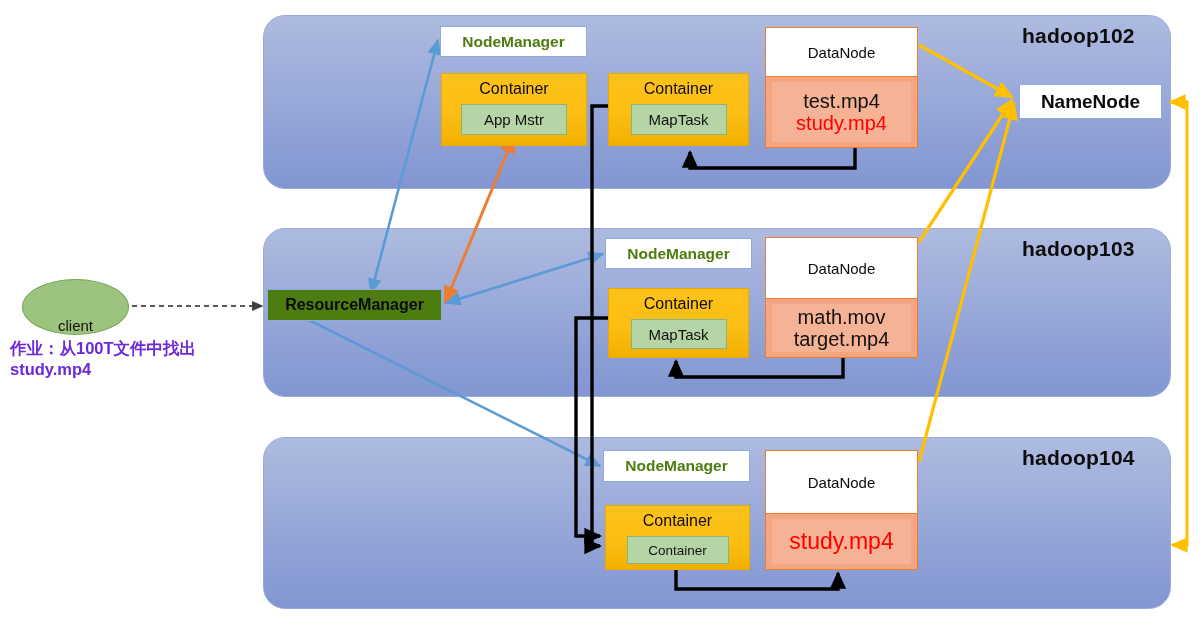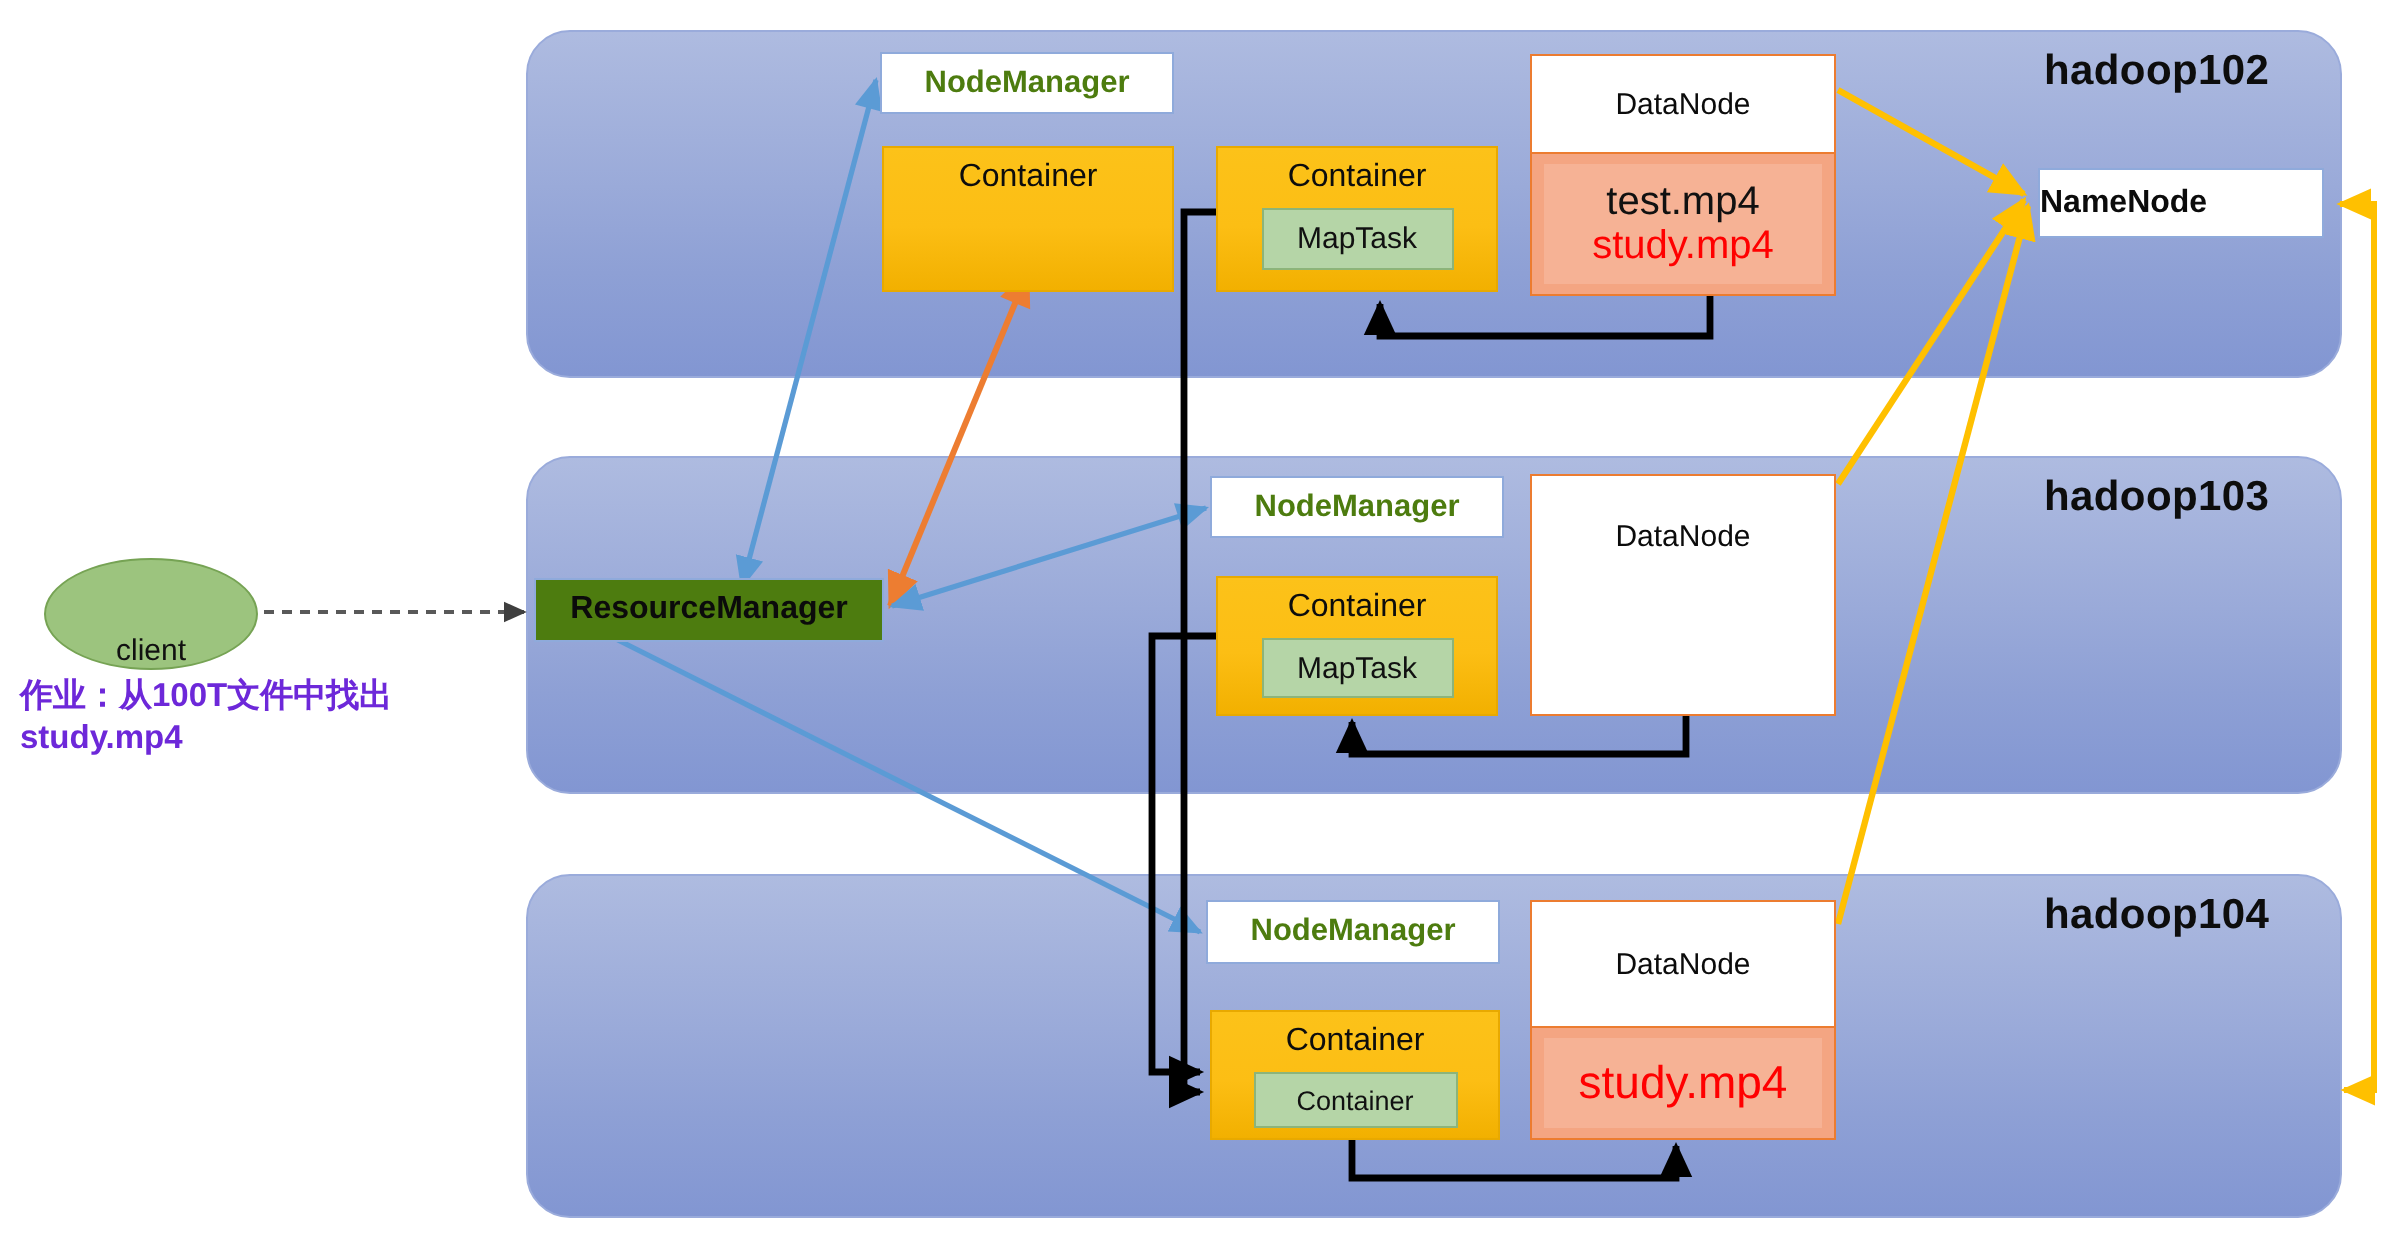--- a/index.html
+++ b/index.html
@@ -36,22 +36,22 @@
   }
   .rm{
     background:#4d7c0f;
     border:1px solid #8faadb;
     display:flex;align-items:center;justify-content:center;
     font-weight:bold;font-size:16px;color:#0b0b0b;
   }
   .nn{
     background:#ffffff;
     border:1px solid #8faadb;
-    display:flex;align-items:center;
-    font-weight:bold;font-size:16px;color:#0b0b0b;
+    display:flex;align-items:center;justify-content:center;
+    font-weight:bold;font-size:19px;color:#0b0b0b;
   }
   .snn{
     background:#ffffff;
     border:1px solid #8faadb;
     display:flex;align-items:center;
     font-weight:bold;font-size:15px;color:#0b0b0b;
     padding:0 10px;line-height:1.35;
   }
 
   .container-box{
@@ -197,20 +197,21 @@
   <div class="box rm" style="left:267px;top:289px;width:175px;height:32px;">
     <span>ResourceManager</span>
   </div>
 
   <div class="box nm" style="left:440px;top:26px;width:147px;height:31px;">
     <span>NodeManager</span>
   </div>
 
   <div class="box container-box" style="left:441px;top:73px;width:146px;height:73px;">
     <span class="container-title">Container</span>
+    <span class="task" style="width:104px;height:29px;">App Mstr</span>
   </div>
 
   <div class="box container-box" style="left:608px;top:73px;width:141px;height:73px;">
     <span class="container-title">Container</span>
     <span class="task" style="width:94px;height:29px;">MapTask</span>
   </div>
 
   <div class="box dn" style="left:765px;top:27px;width:153px;height:121px;">
     <div class="dn-head" style="height:48px;">DataNode</div>
     <div class="dn-body">
@@ -229,20 +230,26 @@
     <span>NodeManager</span>
   </div>
 
   <div class="box container-box" style="left:608px;top:288px;width:141px;height:70px;">
     <span class="container-title">Container</span>
     <span class="task" style="width:94px;height:28px;">MapTask</span>
   </div>
 
   <div class="box dn" style="left:765px;top:237px;width:153px;height:121px;">
     <div class="dn-head" style="height:60px;">DataNode</div>
+    <div class="dn-body">
+      <div class="inner">
+        <span class="f-black">math.mov</span>
+        <span class="f-black">target.mp4</span>
+      </div>
+    </div>
   </div>
 
   <div class="box nm" style="left:603px;top:450px;width:147px;height:32px;">
     <span>NodeManager</span>
   </div>
 
   <div class="box container-box" style="left:605px;top:505px;width:145px;height:65px;">
     <span class="container-title">Container</span>
     <span class="task small" style="width:100px;height:26px;">Container</span>
   </div>

